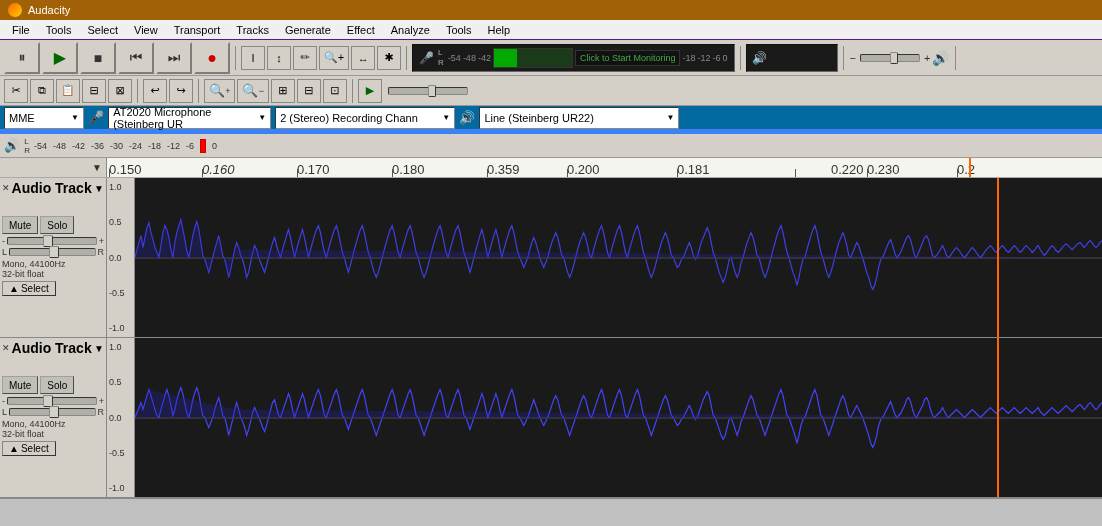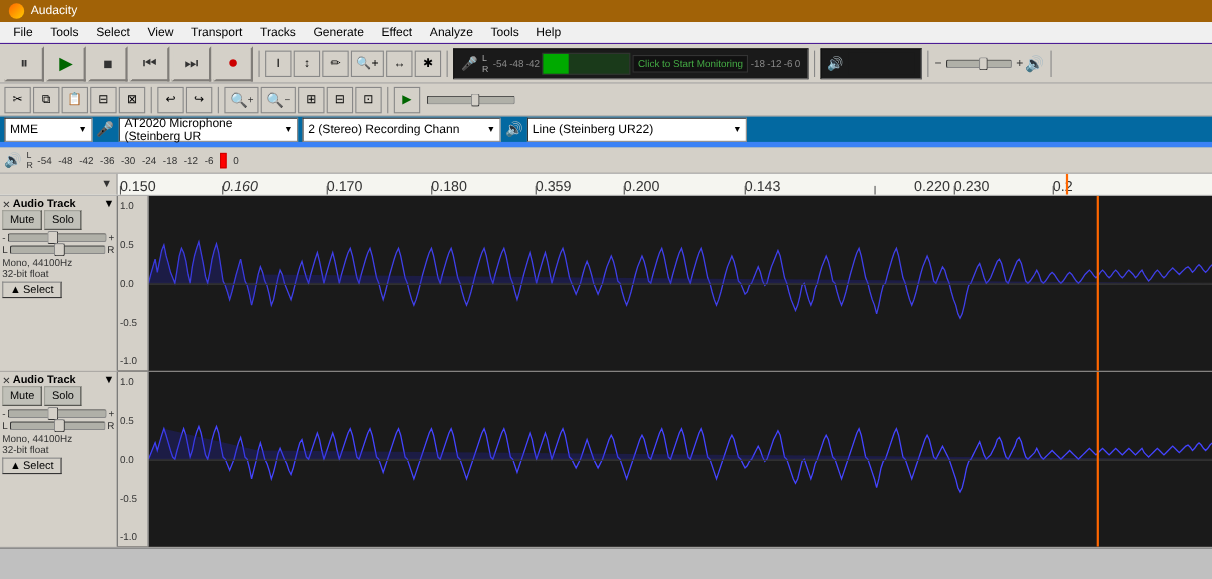--- a/index.html
+++ b/index.html
@@ -35,22 +35,22 @@
     .ruler-tick::before { content: ''; position: absolute; bottom: 0; left: 0; width: 1px; height: 8px; background: #555; }
 
     
     .track-area { display: flex; flex-direction: column; flex: 1; overflow: hidden; }
 
     
     .track { display: flex; border-bottom: 1px solid #888; background: #d4d0c8; }
     .track-header { width: 107px; min-width: 107px; background: #d4d0c8; border-right: 1px solid #888; padding: 2px; display: flex; flex-direction: column; position: relative; }
     .track-title-row { display: flex; align-items: center; gap: 2px; }
     .track-close { font-size: 9px; cursor: pointer; color: #333; }
-    .track-name { font-size: 10px; font-weight: bold; color: #000; flex: 1; }
-    .track-btn-row { display: flex; gap: 2px; margin-top: 0; }
+    .track-name { font-size: 14px; font-weight: bold; color: #000; flex: 1; }
+    .track-btn-row { display: flex; gap: 2px; margin-top: 20px; }
     .track-btn { background: #c0c0b8; border: 1px outset #a0a098; font-size: 10px; padding: 1px 6px; cursor: pointer; height: 18px; }
     .vol-pan-row { display: flex; flex-direction: column; margin-top: 2px; gap: 1px; }
     .slider-row { display: flex; align-items: center; font-size: 9px; color: #333; gap: 2px; }
     .slider-container { flex: 1; height: 8px; background: #b0b0a8; border: 1px inset #888; position: relative; border-radius: 2px; }
     .slider-thumb { width: 10px; height: 12px; background: #d4d0c8; border: 1px outset #888; position: absolute; top: -3px; border-radius: 2px; }
     .track-info { font-size: 9px; color: #333; margin-top: 2px; }
     .track-select-row { display: flex; margin-top: 2px; }
     .track-select-btn { font-size: 10px; background: #d4d0c8; border: 1px outset #888; padding: 1px 6px; cursor: pointer; display: flex; align-items: center; gap: 2px; }
 
     
@@ -289,21 +289,21 @@
       <span style="font-size:10px;color:#333;">▼</span>
     </div>
   </div>
   <div id="ruler-content">
     <span class="ruler-tick" style="left:2px;">0.150</span>
     <span class="ruler-tick" style="left:95px;font-style:italic;">0.160</span>
     <span class="ruler-tick" style="left:190px;">0.170</span>
     <span class="ruler-tick" style="left:285px;">0.180</span>
     <span class="ruler-tick" style="left:380px;">0.359</span>
     <span class="ruler-tick" style="left:460px;">0.200</span>
-    <span class="ruler-tick" style="left:570px;">0.143</span>
+    <span class="ruler-tick" style="left:570px;">0.181</span>
     <span class="ruler-tick" style="left:688px;padding-left:36px;">0.220</span>
     <span class="ruler-tick" style="left:760px;">0.230</span>
     <span class="ruler-tick" style="left:850px;">0.2</span>
 
     <div style="position:absolute;left:862px;top:0;bottom:0;width:2px;background:#ff6600;"></div>
   </div>
 </div>
 
 <div class="track-area">
 

